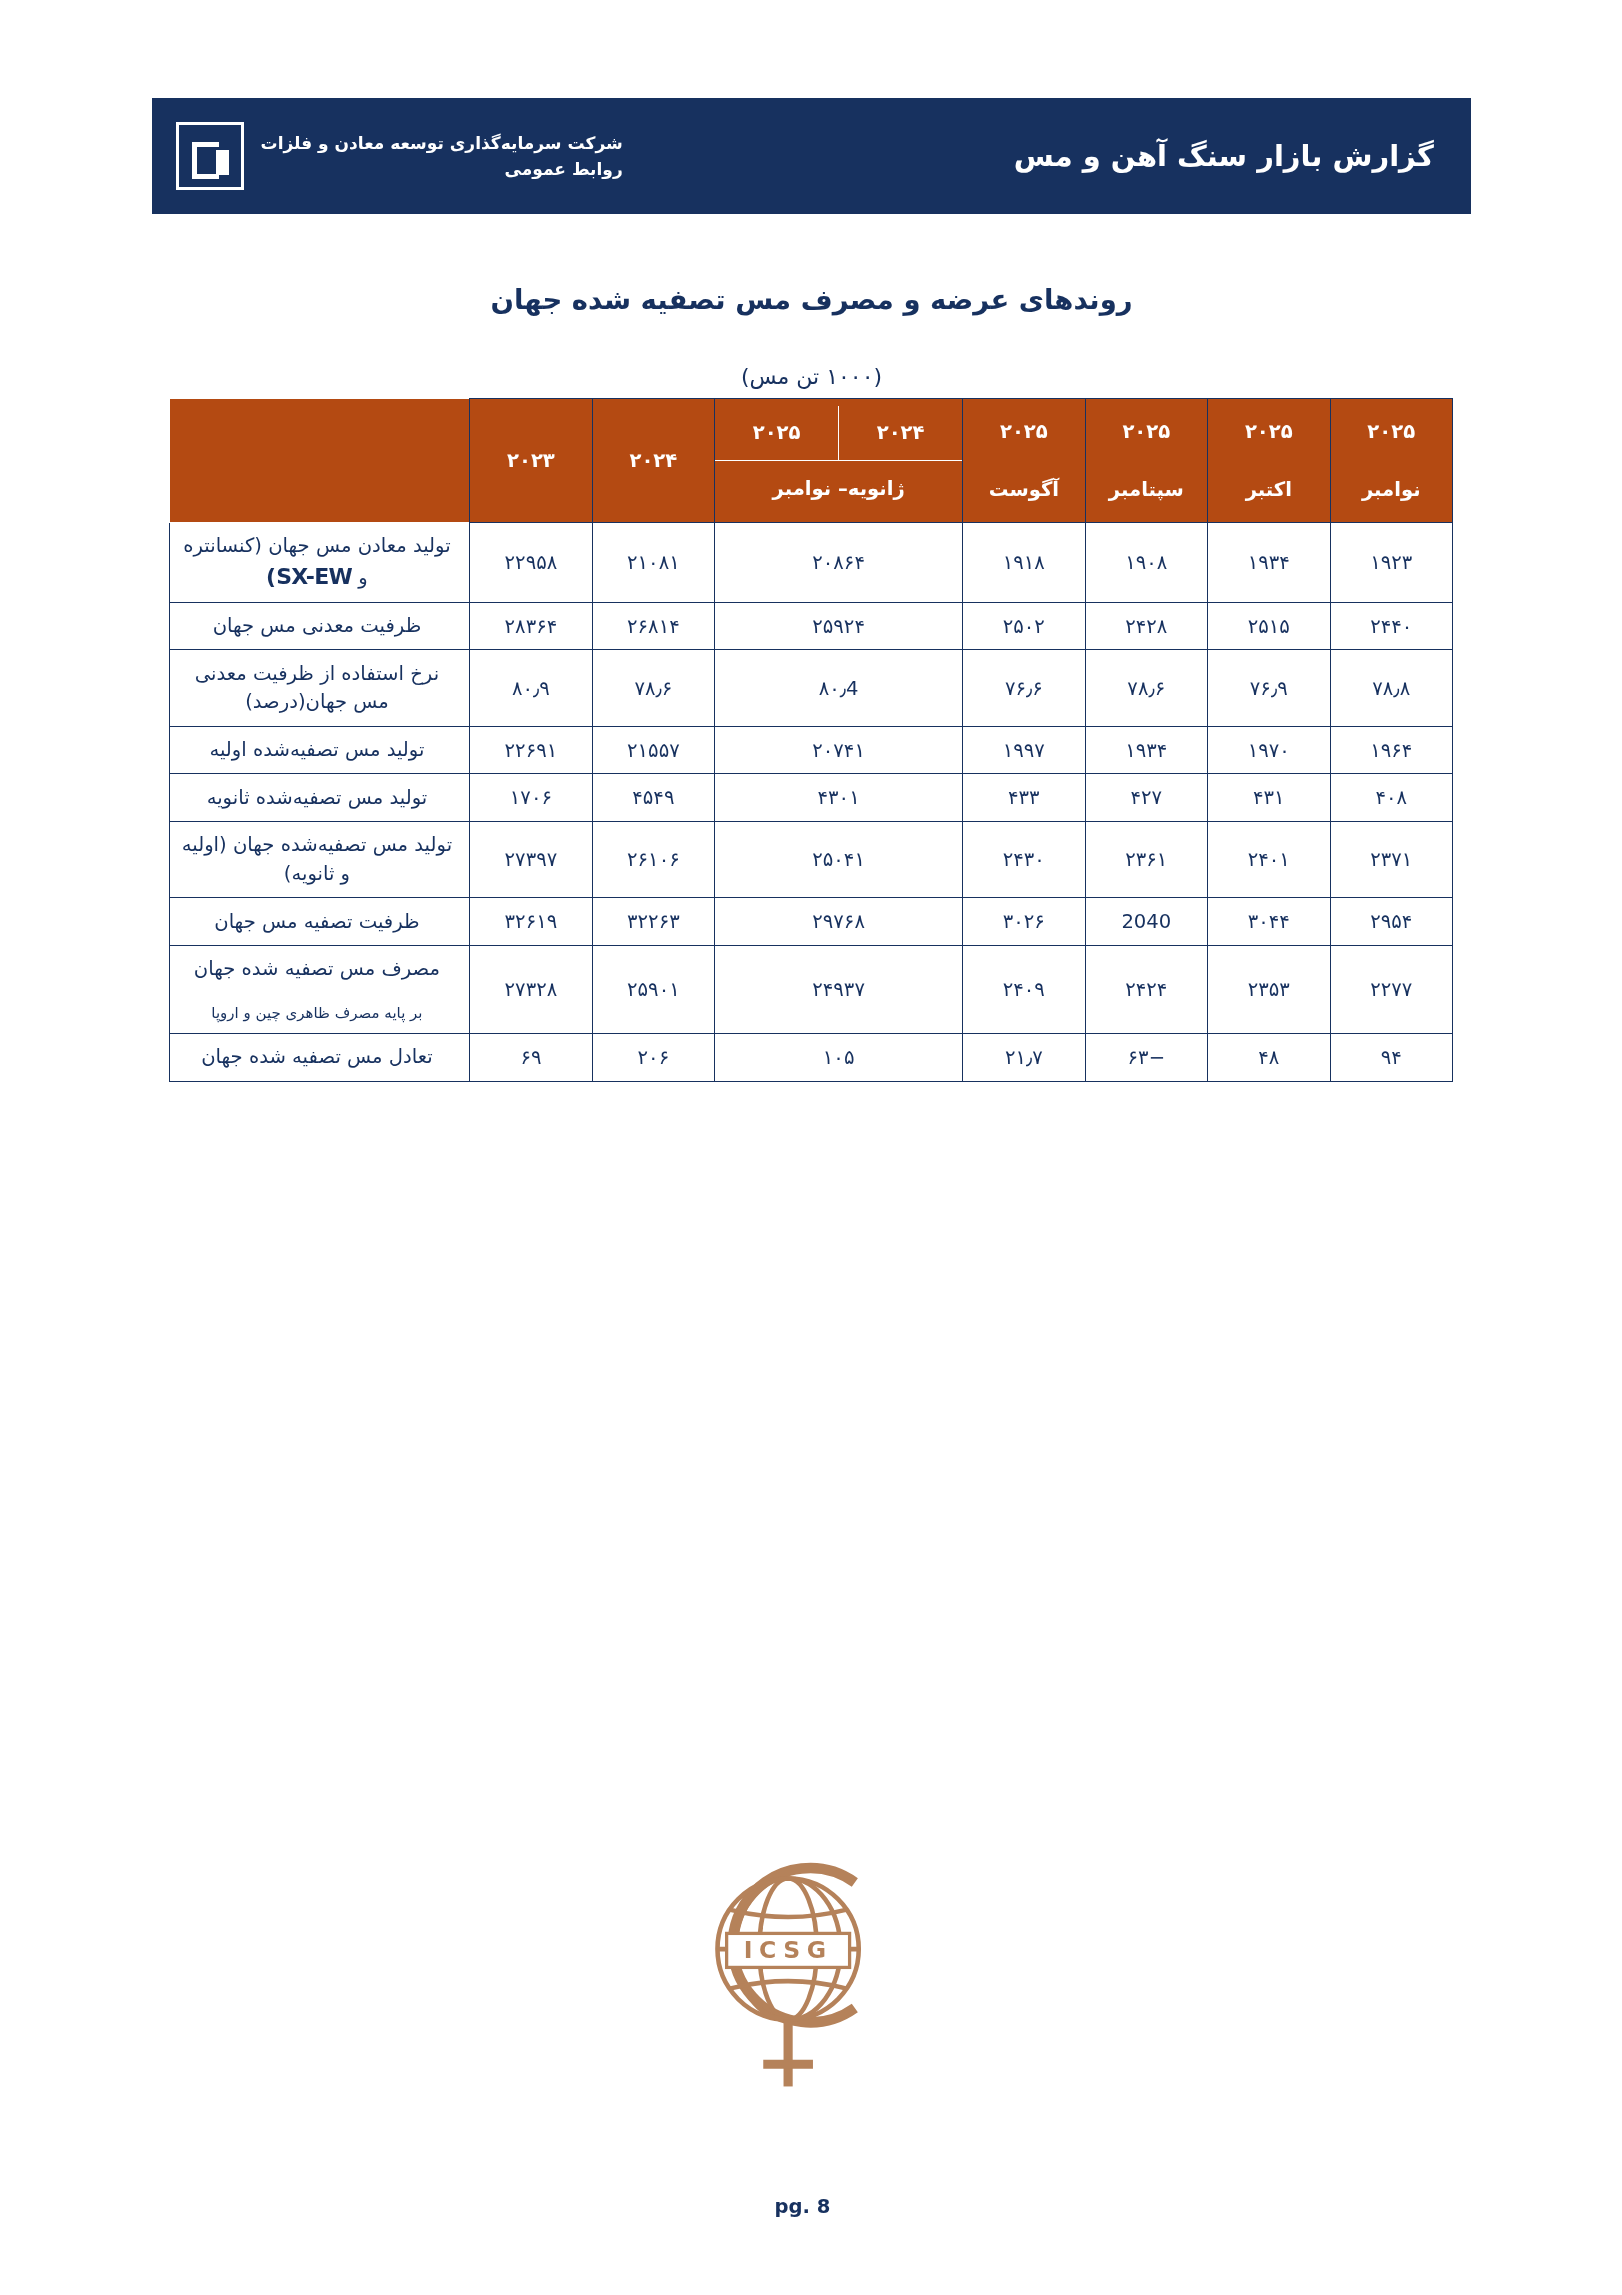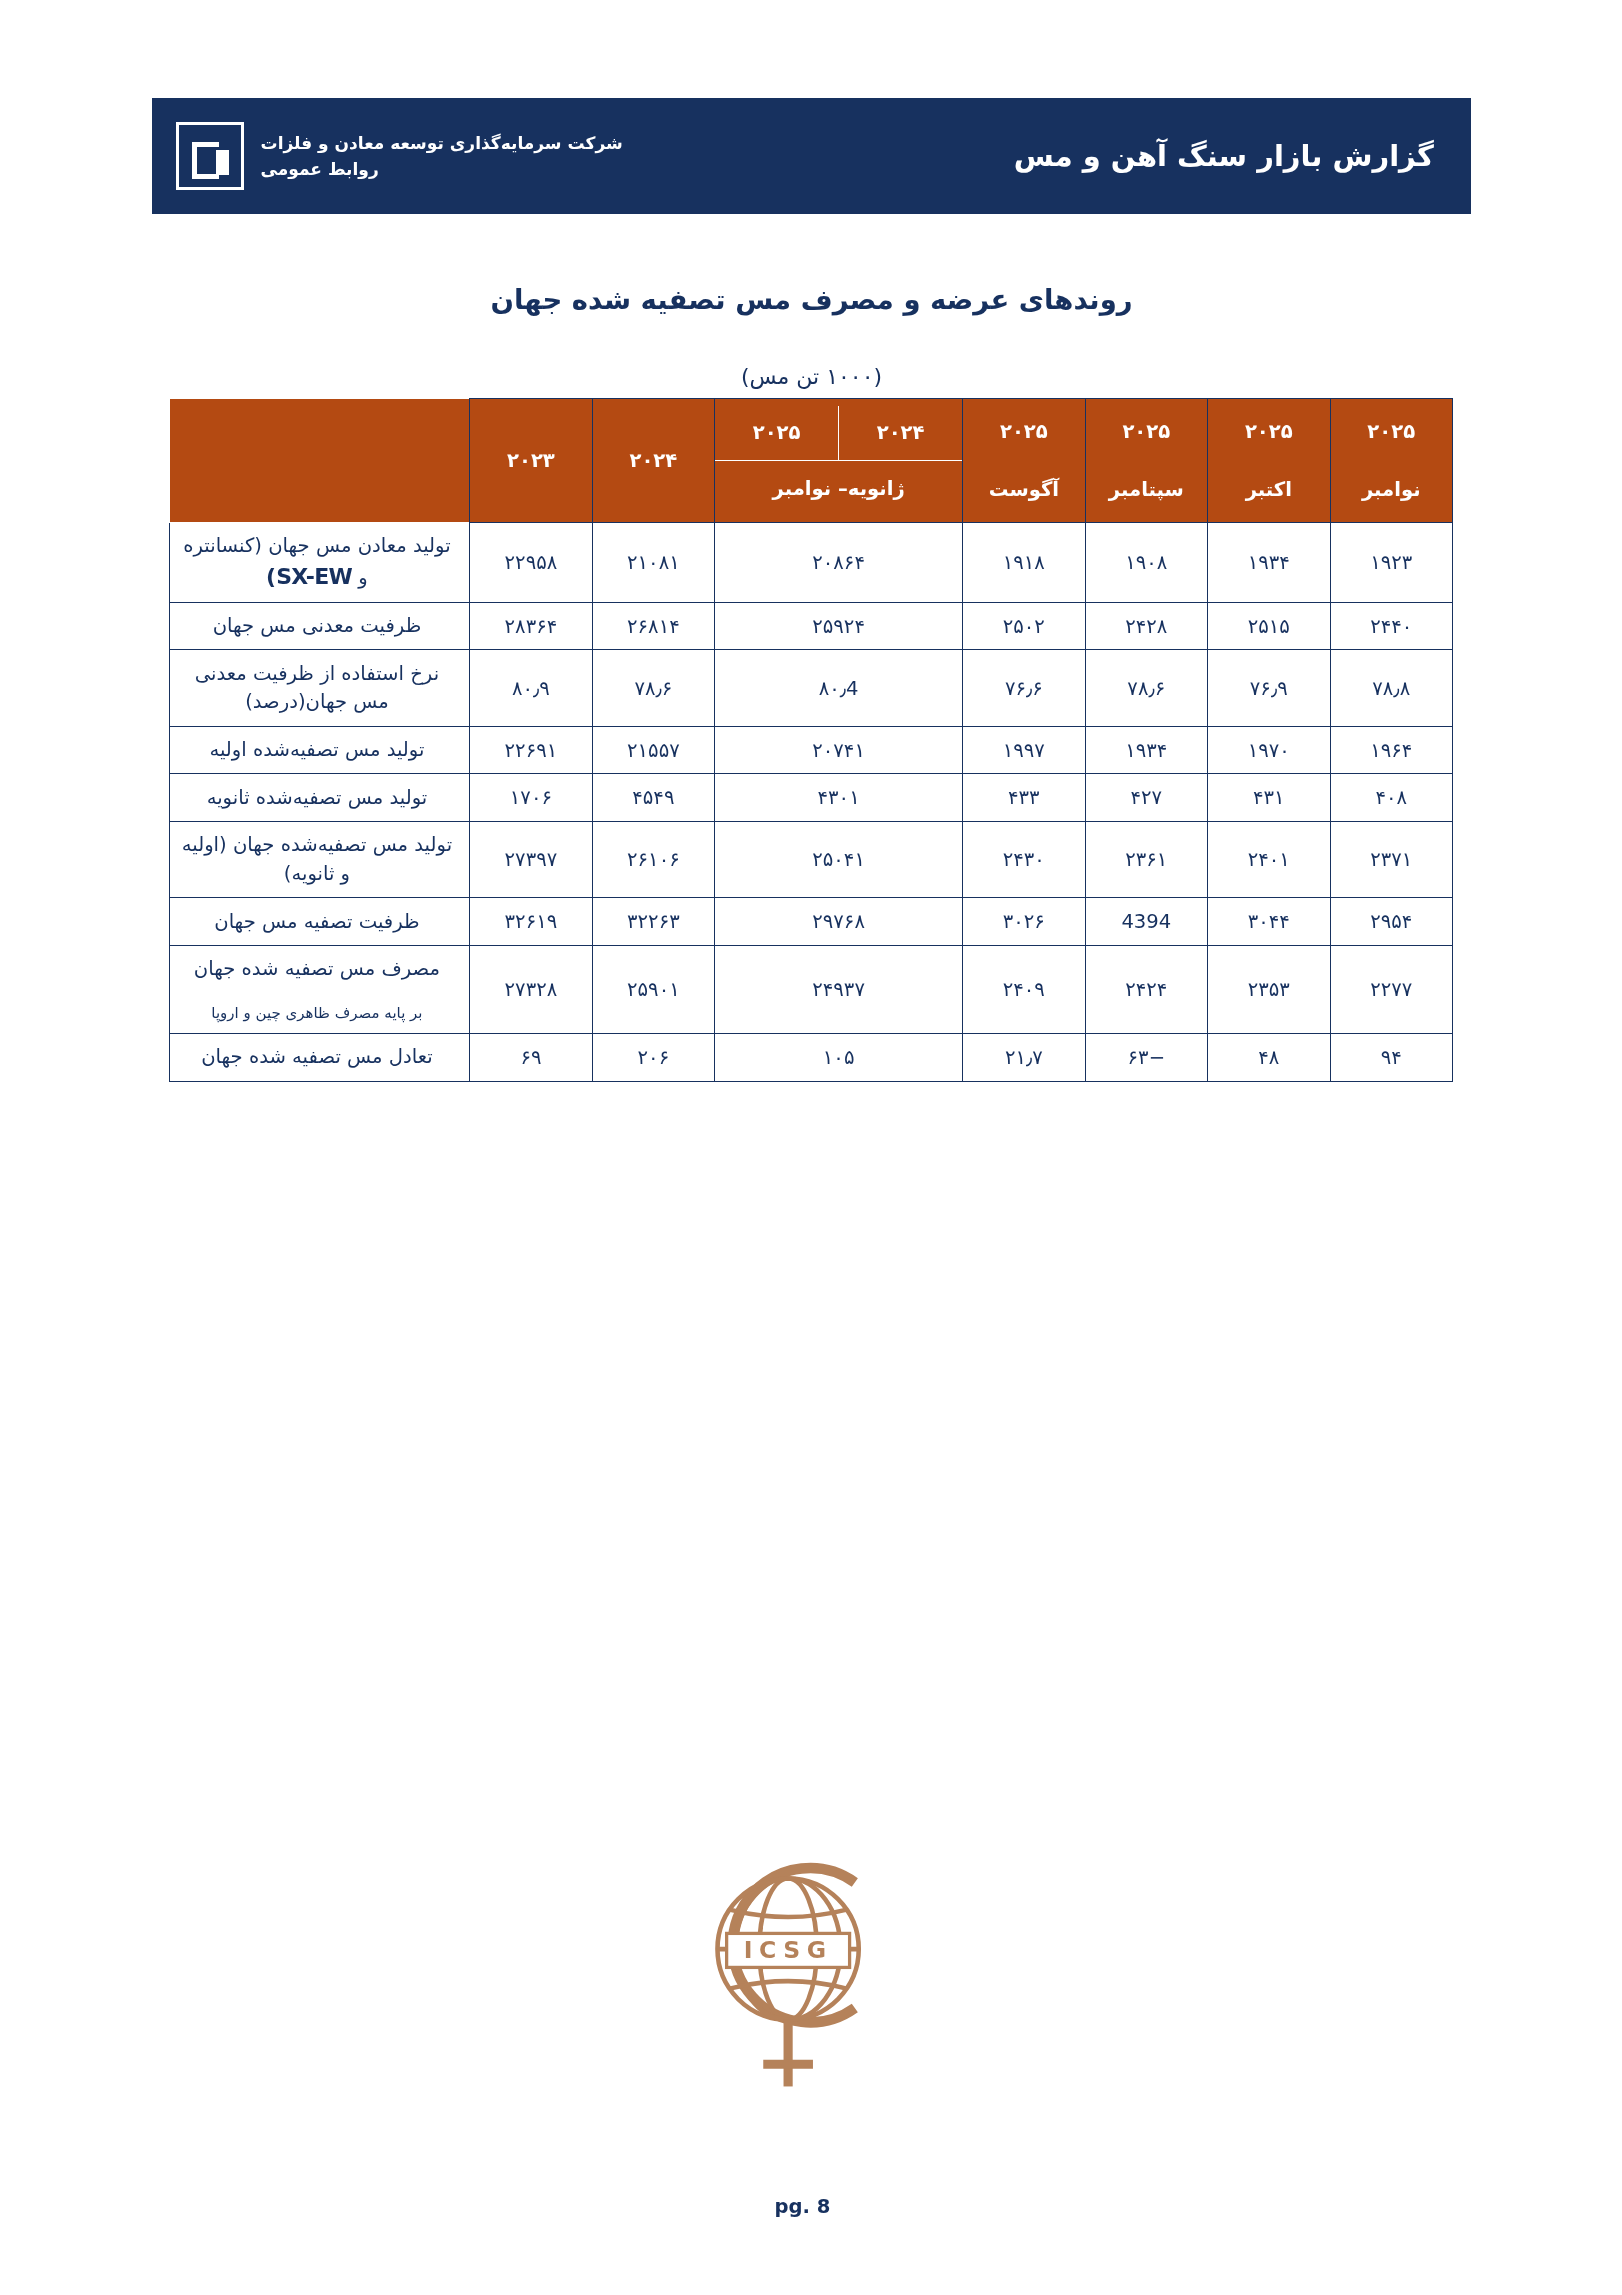--- a/index.html
+++ b/index.html
@@ -70,21 +70,21 @@
     width: 13px;
     height: 25px;
     background: #ffffff;
   }
   .company-lines {
     display: flex;
     flex-direction: column;
     justify-content: center;
     gap: 6.5px;
     direction: rtl;
-    text-align: left;
+    text-align: right;
   }
   .company-line {
     color: #ffffff;
     font-size: 17px;
     font-weight: bold;
     white-space: nowrap;
   }
   .header-left {
     display: flex;
     align-items: center;
@@ -370,21 +370,21 @@
         <td>۲۴۳۰</td>
         <td>۲۵۰۴۱</td>
         <td>۲۶۱۰۶</td>
         <td>۲۷۳۹۷</td>
         <td class="rowlabel">تولید مس تصفیه‌شده جهان (اولیه و ثانویه)</td>
       </tr>
 
       <tr>
         <td>۲۹۵۴</td>
         <td>۳۰۴۴</td>
-        <td>4394</td>
+        <td>2040</td>
         <td>۳۰۲۶</td>
         <td>۲۹۷۶۸</td>
         <td>۳۲۲۶۳</td>
         <td>۳۲۶۱۹</td>
         <td class="rowlabel">ظرفیت تصفیه مس جهان</td>
       </tr>
 
       <tr>
         <td>۲۲۷۷</td>
         <td>۲۳۵۳</td>

